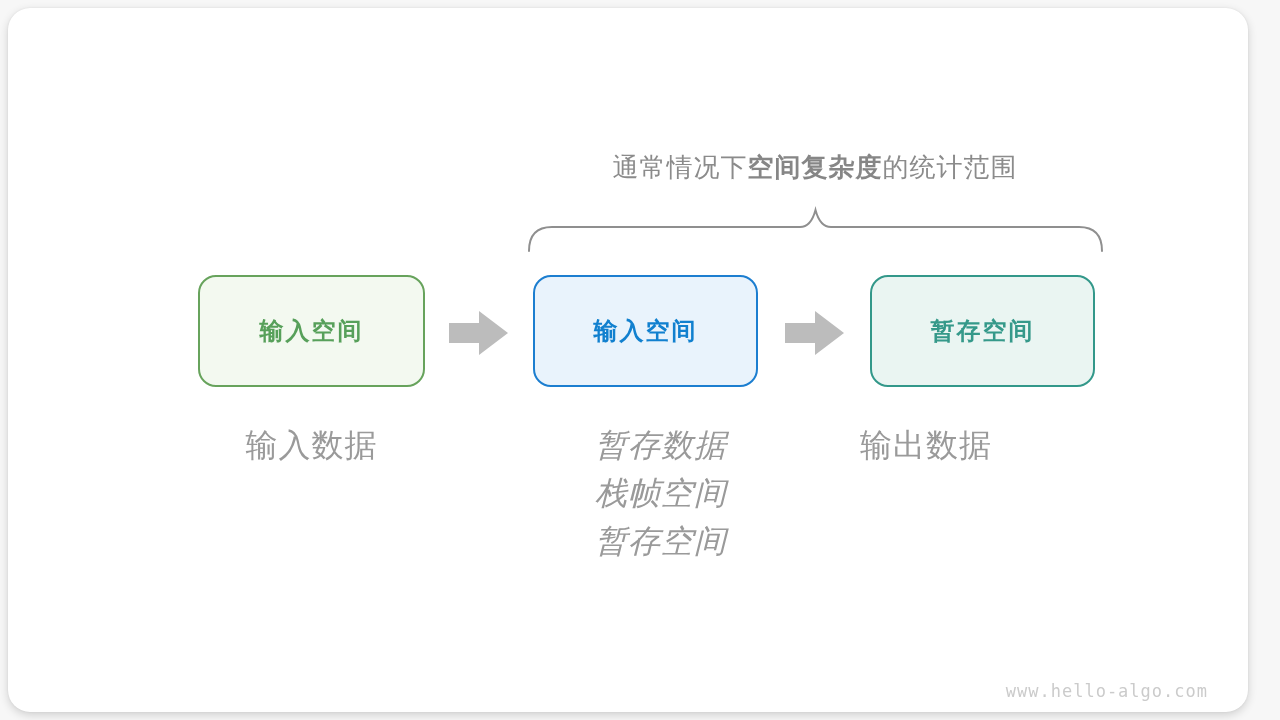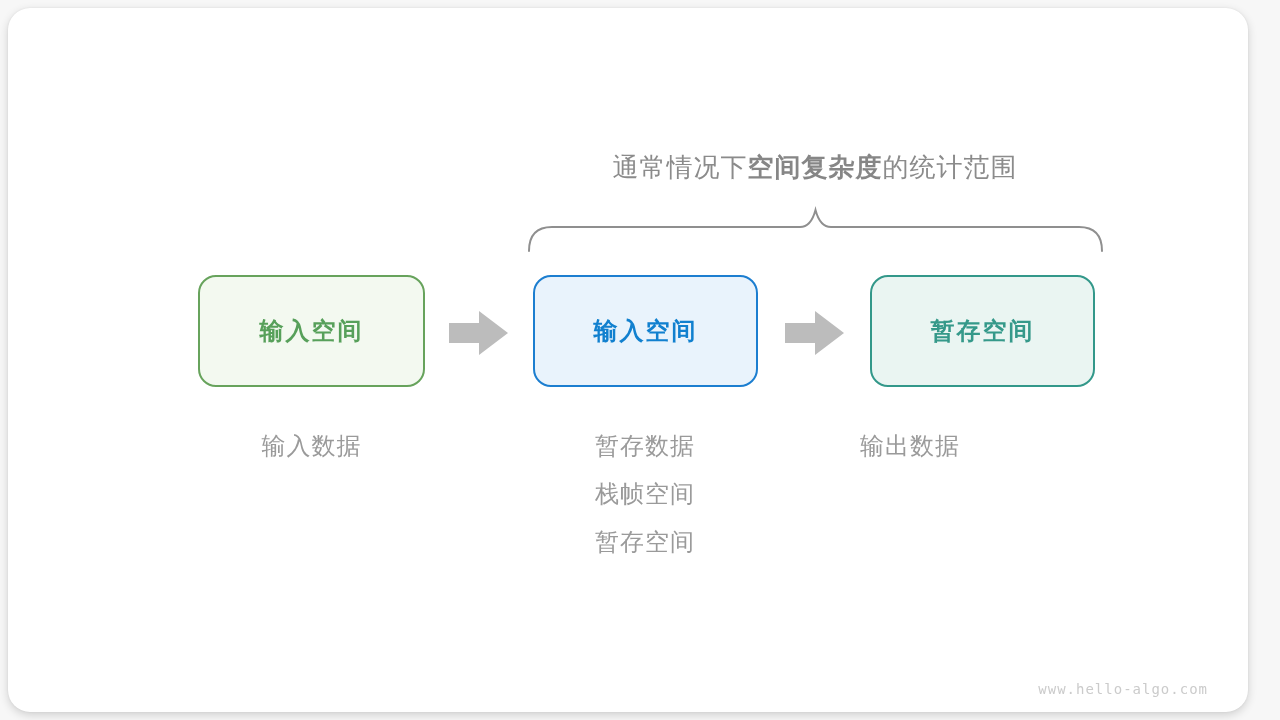--- a/index.html
+++ b/index.html
@@ -34,32 +34,32 @@
     font-size:24px;font-weight:bold;letter-spacing:2px;
   }
   .box-input{left:190px;width:227px;background:#f3f9f0;border:2px solid #67a35c;color:#57a05a;}
   .box-temp{left:525px;width:225px;background:#e9f3fc;border:2.5px solid #1c7ed0;color:#1180cf;}
   .box-output{left:862px;width:225px;background:#eaf5f2;border:2px solid #33988a;color:#35998a;}
   .arrow{position:absolute;top:302px;width:60px;height:46px;}
   .arrow-1{left:441px;}
   .arrow-2{left:777px;}
   .note{
     position:absolute;
-    font-size:24px;line-height:25px;
+    font-size:32px;line-height:25px;
     color:#9a9a9a;letter-spacing:1px;
     white-space:nowrap;
   }
   .note-input{left:190px;width:227px;top:425px;text-align:center;}
-  .note-temp{left:587px;top:425px;text-align:center;}
+  .note-temp{left:587px;top:425px;text-align:center;font-style:italic;}
   .note-temp .line{margin-bottom:23px;}
   .note-output{left:852px;width:225px;top:425px;text-align:left;}
   .watermark{
     position:absolute;right:40px;top:673px;
     font-family:"DejaVu Sans Mono","Liberation Mono",monospace;
-    font-size:14px;color:#cbcbcb;letter-spacing:1px;
+    font-size:17px;color:#cbcbcb;letter-spacing:1px;
   }
 </style>
 </head>
 <body>
 
 <div class="stage">
   <div class="card">
 
     <div class="title">
       <span>通常情况下</span><span class="b">空间复杂度</span><span>的统计范围</span>

